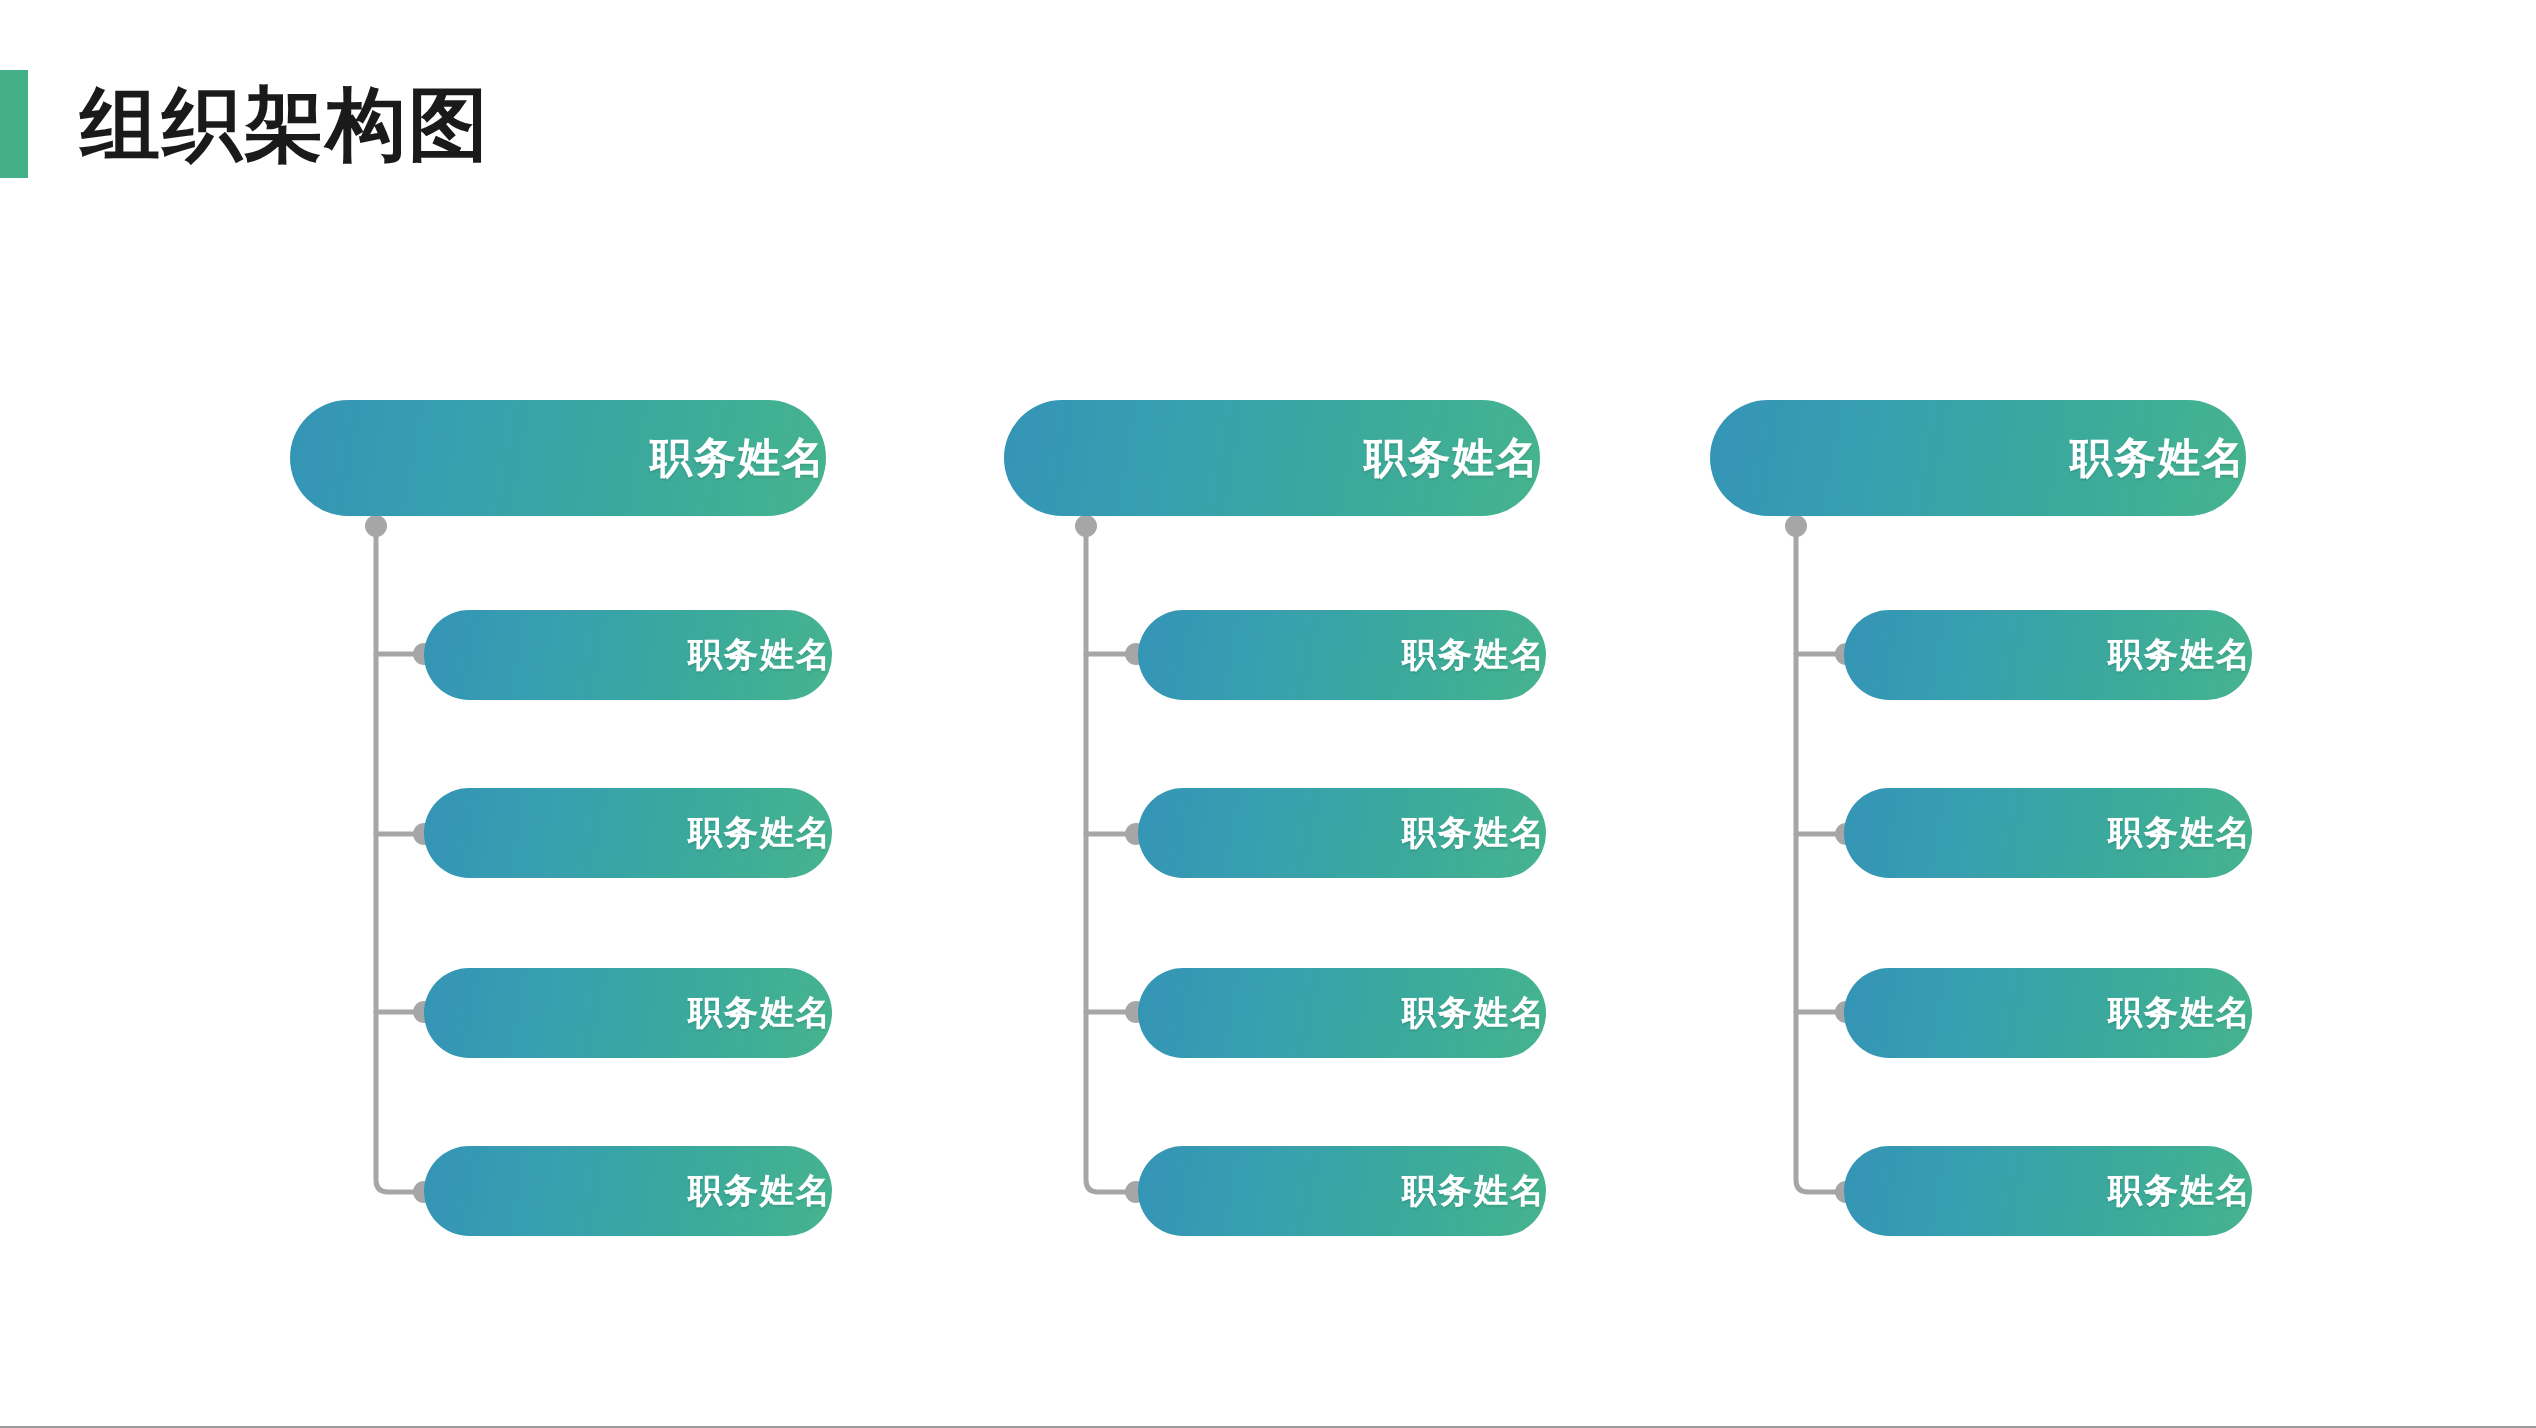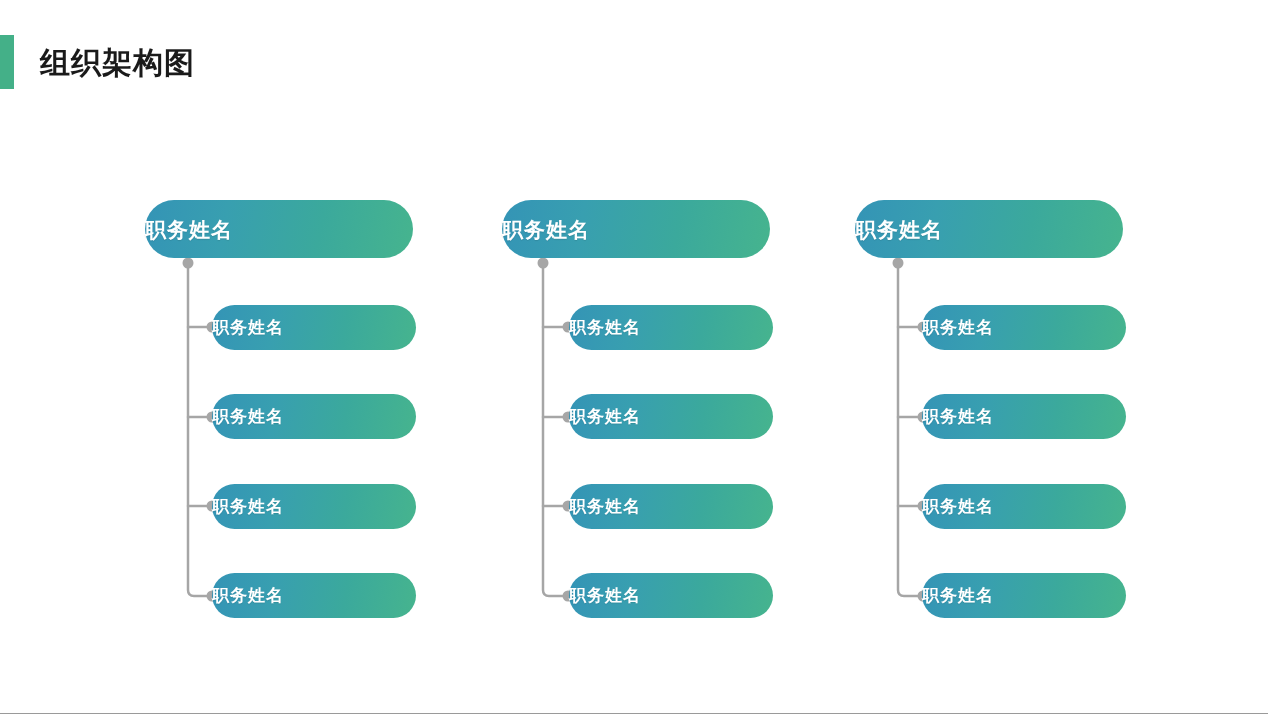--- a/index.html
+++ b/index.html
@@ -26,21 +26,21 @@
     left: 0px;
     top: 35px;
     width: 14px;
     height: 54px;
     background: #44b088;
   }
   #page-title {
     position: absolute;
     left: 40px;
     top: 44px;
-    font-size: 30px;
+    font-size: 40px;
     font-weight: bold;
     color: #1a1a1a;
     letter-spacing: 1px;
     line-height: 38px;
     white-space: nowrap;
   }
 
   
   #org-chart {
     position: absolute;
@@ -67,21 +67,21 @@
     width: 330px;
     height: 714px;
     pointer-events: none;
   }
 
   
   .pill {
     position: absolute;
     display: flex;
     align-items: center;
-    justify-content: flex-start;
+    justify-content: flex-end;
     color: #ffffff;
     font-weight: bold;
     letter-spacing: 1px;
     box-sizing: border-box;
     background: linear-gradient(100deg, #3494b6 0%, #389fb0 30%, #3ba99c 65%, #46b48e 100%);
   }
   .pill-header {
     left: 0px;
     top: 200px;
     width: 268px;

